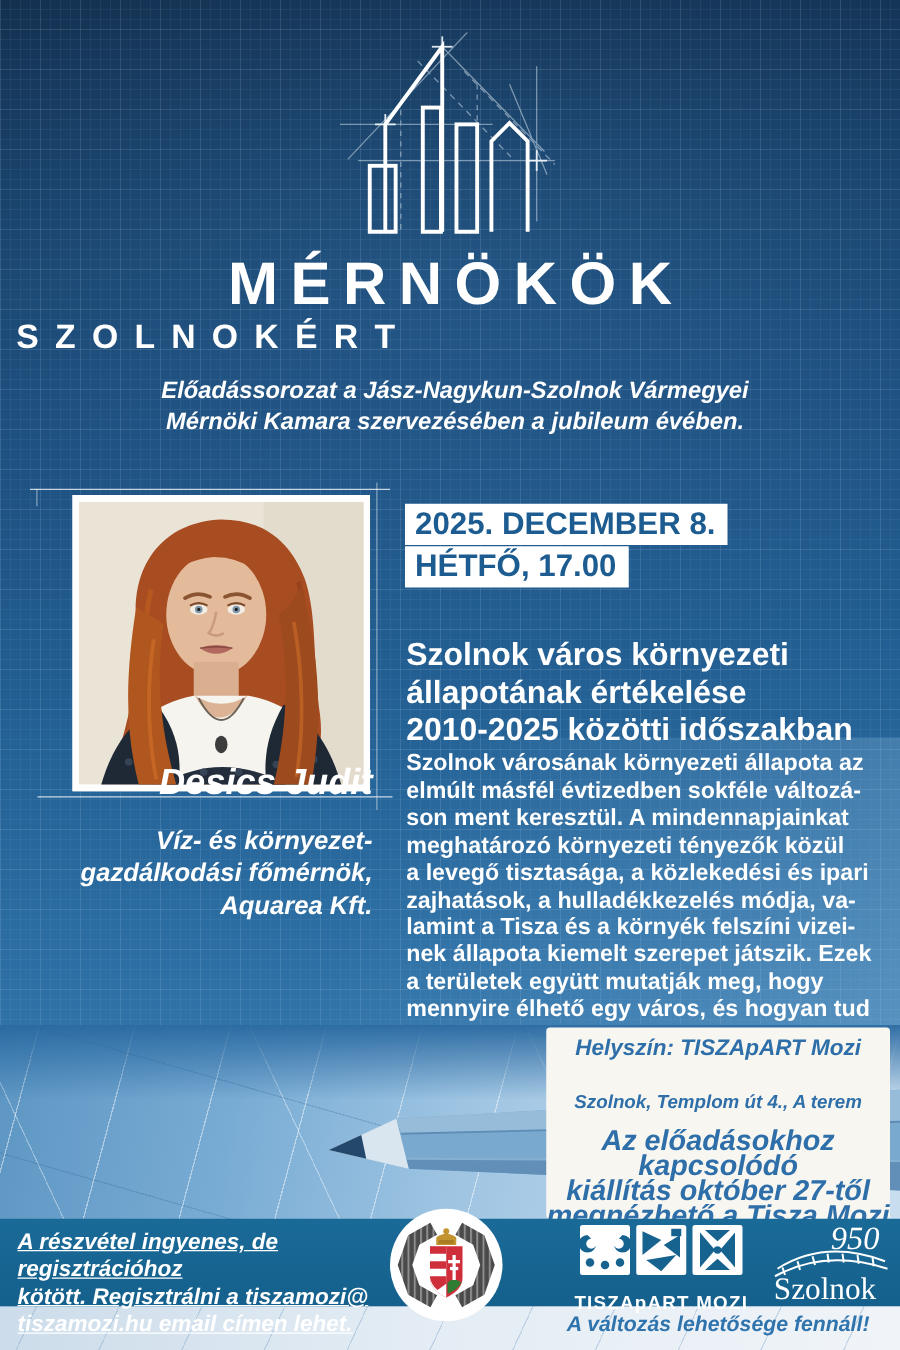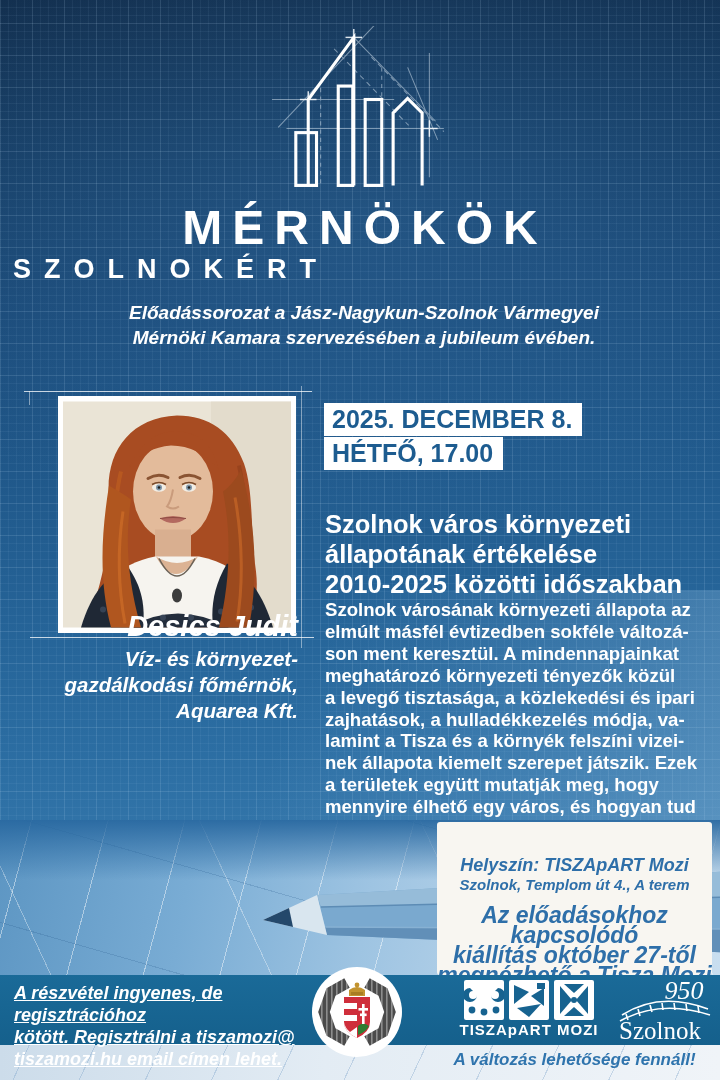--- a/index.html
+++ b/index.html
@@ -31,21 +31,21 @@
   .series-note{position:absolute;left:4px;top:300px;width:720px;text-align:center;color:#fff;
          font-size:19px;font-weight:700;font-style:italic;line-height:25px;white-space:pre-line;}
   
   .mark{position:absolute;background:rgba(255,255,255,.75);}
   
   .photo{position:absolute;left:58px;top:396px;width:238px;height:237px;background:#fff;padding:0;box-sizing:border-box;border:5px solid #fff;}
   .photo svg{display:block;width:100%;height:100%;}
   
   .speaker{position:absolute;left:10px;top:609px;width:288px;text-align:right;color:#fff;font-style:italic;}
   .speaker .name{font-size:29px;font-weight:700;line-height:34px;}
-  .speaker .role{font-size:20.5px;font-weight:600;line-height:26px;white-space:pre-line;margin-top:3px;}
+  .speaker .role{font-size:20.5px;font-weight:600;line-height:26px;white-space:pre-line;margin-top:17px;}
   
   .badge{position:absolute;left:324px;color:#1d5c90;background:#fff;font-weight:700;font-size:25px;
          padding:3px 10px 4px 8px;line-height:26px;}
   .badge.date{top:403px;}
   .badge.time{top:437px;}
   .talk-title{position:absolute;left:325px;top:470px;width:390px;color:#fff;font-weight:700;
          font-size:25.5px;line-height:30px;white-space:pre-line;margin-top:39px;}
   .description{position:absolute;left:325px;top:599px;width:392px;color:#fff;font-weight:600;
          font-size:18.6px;line-height:21.9px;white-space:pre-line;}
   
@@ -55,41 +55,41 @@
       repeating-linear-gradient(105deg, rgba(255,255,255,0) 0 30px, rgba(255,255,255,.45) 30px 31px, rgba(255,255,255,0) 31px 74px),
       repeating-linear-gradient(16deg, rgba(255,255,255,0) 0 46px, rgba(40,90,140,.22) 46px 47px, rgba(255,255,255,0) 47px 105px),
       repeating-linear-gradient(65deg, rgba(255,255,255,0) 0 90px, rgba(255,255,255,.35) 90px 91px, rgba(255,255,255,0) 91px 200px),
       linear-gradient(100deg,#5d96c3 0%,#79acd4 26%,#9ec4e2 50%,#b9d4ea 72%,#cadff0 100%);
   }
   .blueprint::before{content:"";position:absolute;left:0;top:0;width:720px;height:60px;
       background:linear-gradient(180deg, rgba(40,104,160,.95), rgba(40,104,160,0));}
   .pencil{position:absolute;left:255px;top:15px;width:480px;height:140px;}
   
   .card{position:absolute;left:437px;top:822px;width:275px;height:153px;background:#f8f6f1;
-        border-radius:3px;text-align:center;color:#2e6fa9;font-style:italic;box-sizing:border-box;padding-top:32px;}
+        border-radius:3px;text-align:center;color:#2e6fa9;font-style:italic;box-sizing:border-box;padding-top:5px;}
   .card .location{font-size:18px;font-weight:700;line-height:22px;}
-  .card .address{font-size:15px;font-weight:600;line-height:18px;}
+  .card .address{font-size:15px;font-weight:600;line-height:18px;margin-top:24px;}
   .card .exhibition{font-size:23px;font-weight:600;line-height:20px;margin-top:11px;white-space:pre-line;}
   
   .strip{position:absolute;left:0;top:1045px;width:720px;height:35px;
         background:
          repeating-linear-gradient(115deg, rgba(255,255,255,0) 0 26px, rgba(120,160,200,.35) 26px 27px, rgba(255,255,255,0) 27px 60px),
          linear-gradient(90deg,#ccdcea 0%,#e3ecf4 45%,#f0f4f8 100%);}
   .motto{position:absolute;left:437px;top:1050px;width:275px;text-align:center;color:#2f74ad;
         font-size:17px;font-weight:700;font-style:italic;}
   .bar{position:absolute;left:0;top:975px;width:720px;height:70px;
         background:linear-gradient(180deg,#1a6a98,#15608c);}
   .registration{position:absolute;left:14px;top:982px;width:300px;color:#fff;font-style:italic;
         font-weight:600;font-size:18px;line-height:22px;white-space:pre-line;text-decoration:underline;}
   
   .arms{position:absolute;left:311px;top:966px;width:92px;height:92px;}
   .tiszapart{position:absolute;left:458px;top:980px;width:142px;text-align:center;}
   .tiszapart .tiles{display:flex;justify-content:center;gap:5px;}
   .tiszapart .tile{width:40px;height:40px;background:#fff;border-radius:2px;}
-  .tiszapart .label{margin-top:1px;color:#fff;font-weight:700;font-size:15px;letter-spacing:1px;}
+  .tiszapart .label{margin-top:14px;color:#fff;font-weight:700;font-size:15px;letter-spacing:1px;}
   .szolnok950{position:absolute;left:616px;top:977px;width:100px;height:66px;}
 </style>
 </head>
 <body>
 
 <div class="poster">
   <div class="grid"></div>
   <div class="glow"></div>
 
   <div class="logo-wrap">

